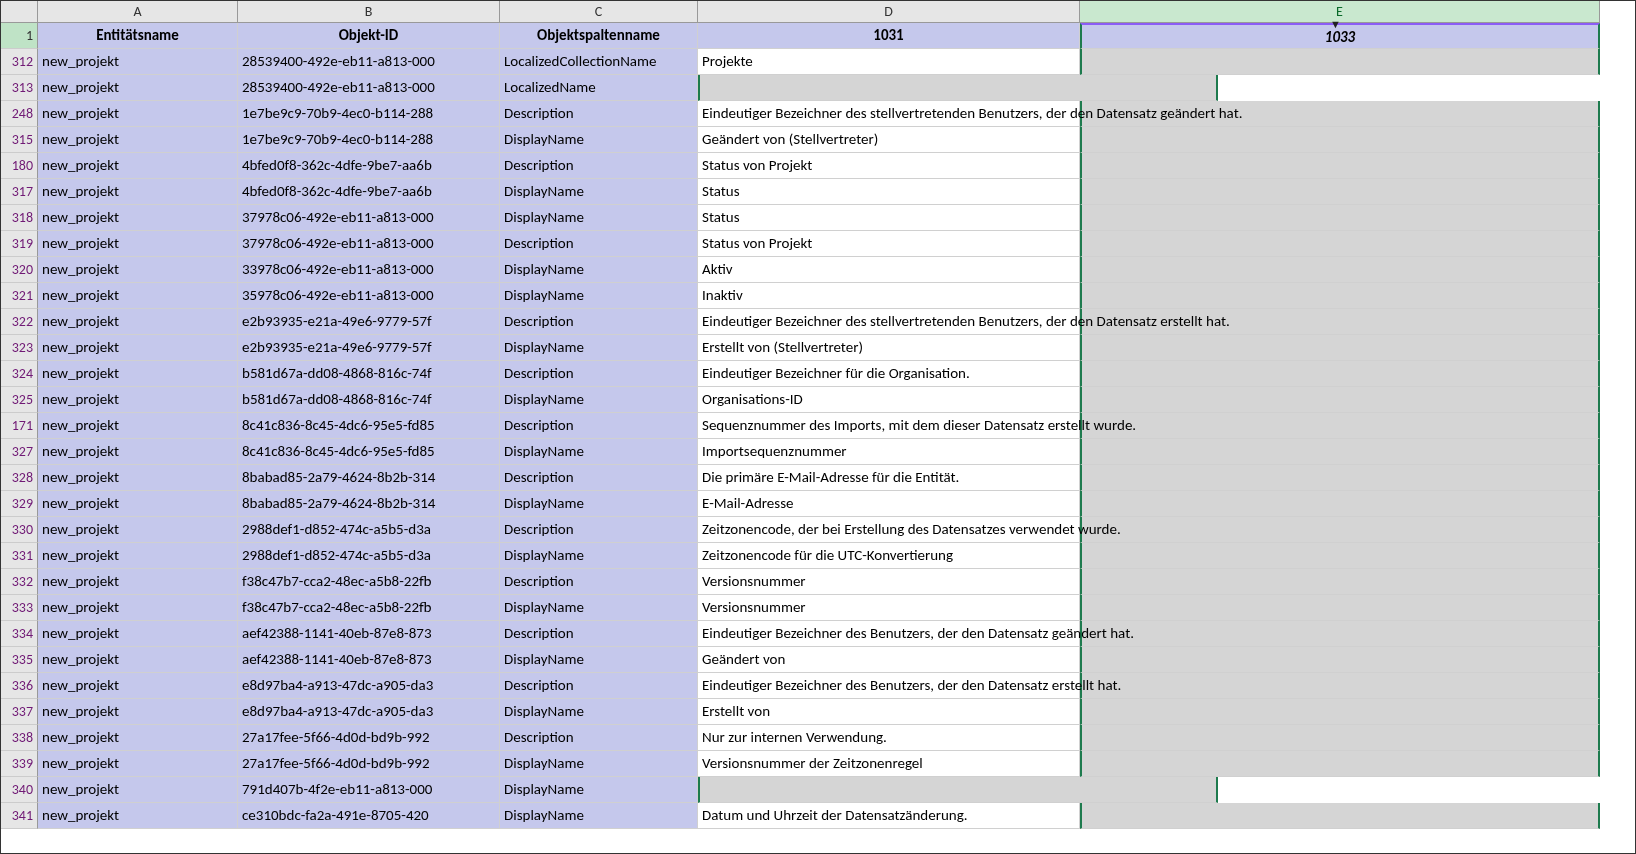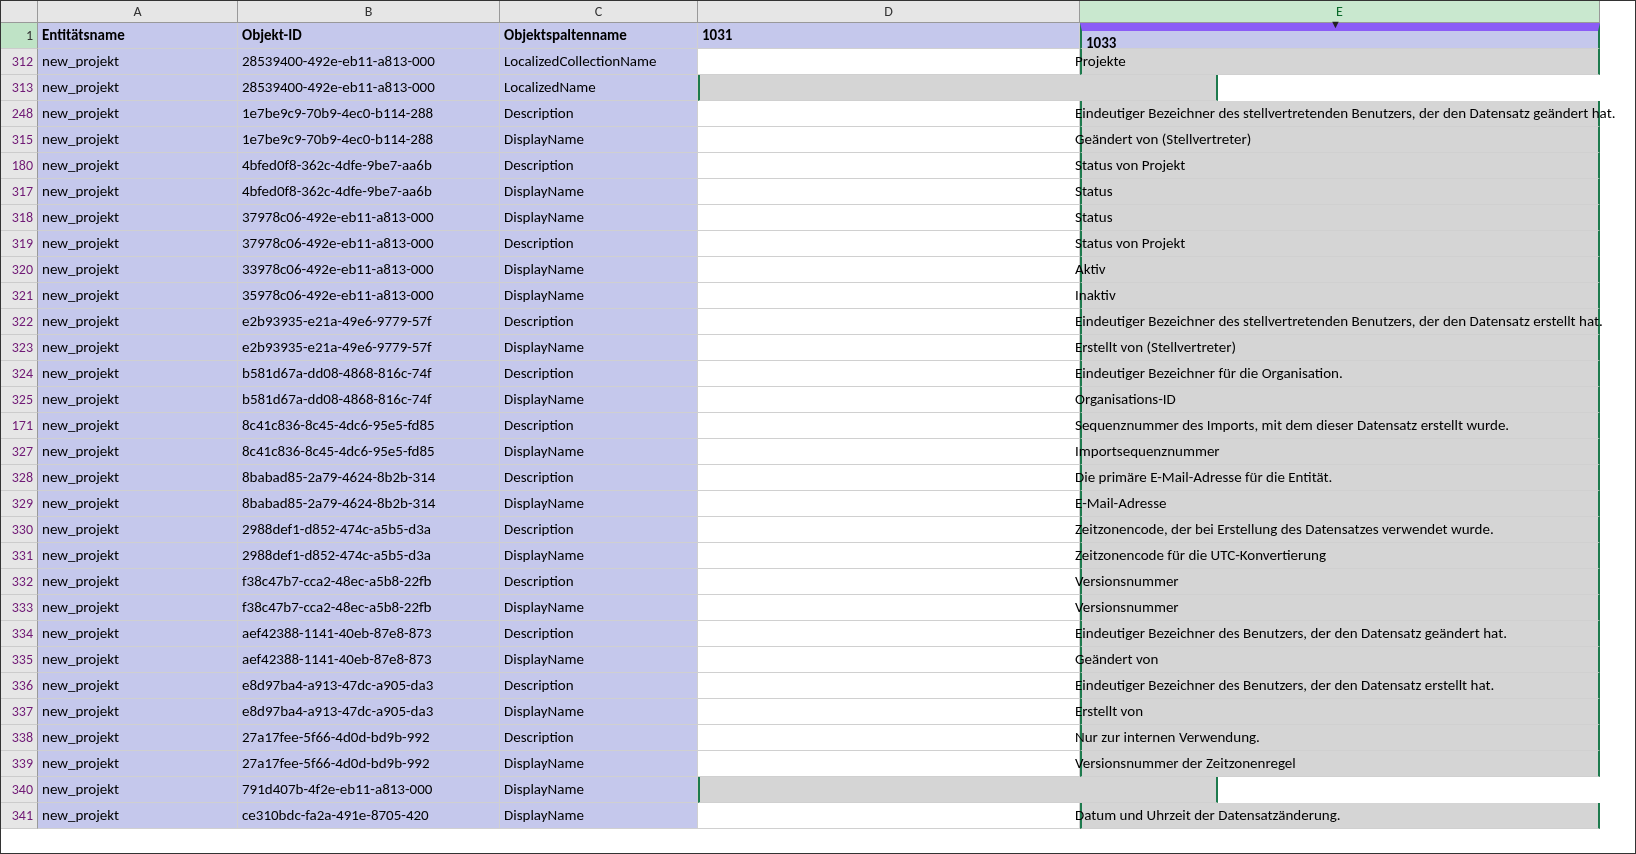--- a/index.html
+++ b/index.html
@@ -66,30 +66,30 @@
   .rowhdr.first { color: #333; background: #bfe3c6; }
   .cell {
     border-right: 1px solid #d0d0d0;
     border-bottom: 1px solid #d0d0d0;
     padding: 0 4px;
     line-height: 25px;
     white-space: nowrap;
     overflow: hidden;
     color: #000;
   }
-  .cell.of { overflow: visible; position: relative; text-align: right; }
+  .cell.of { overflow: visible; position: relative; }
   .cell.of span { position: absolute; background: transparent; z-index: 1; }
-  .row.first .cell { background: #c5c8ec; font-weight: 600; }
+  .row.first .cell { background: #c5c8ec; font-weight: 600; text-align: center; }
   .row.data .cell.frozen { background: #c5c8ec; }
   .row.data .cell.colE { background: #d5d5d5; }
   .colE {
     border-left: 2px solid #1e7b4e;
     border-right: 2px solid #1e7b4e;
   }
-  .row.first .colE { border-top: 8px solid #8b5cf6; }
+  .row.first .colE { border-top: 2px solid #8b5cf6; font-style: italic; }
   .wA { width: 200px; }
   .wB { width: 262px; }
   .wC { width: 198px; }
   .wD { width: 382px; }
   .wE { width: 520px; }
 </style>
 </head>
 <body>
 
 <div class="sheet">

